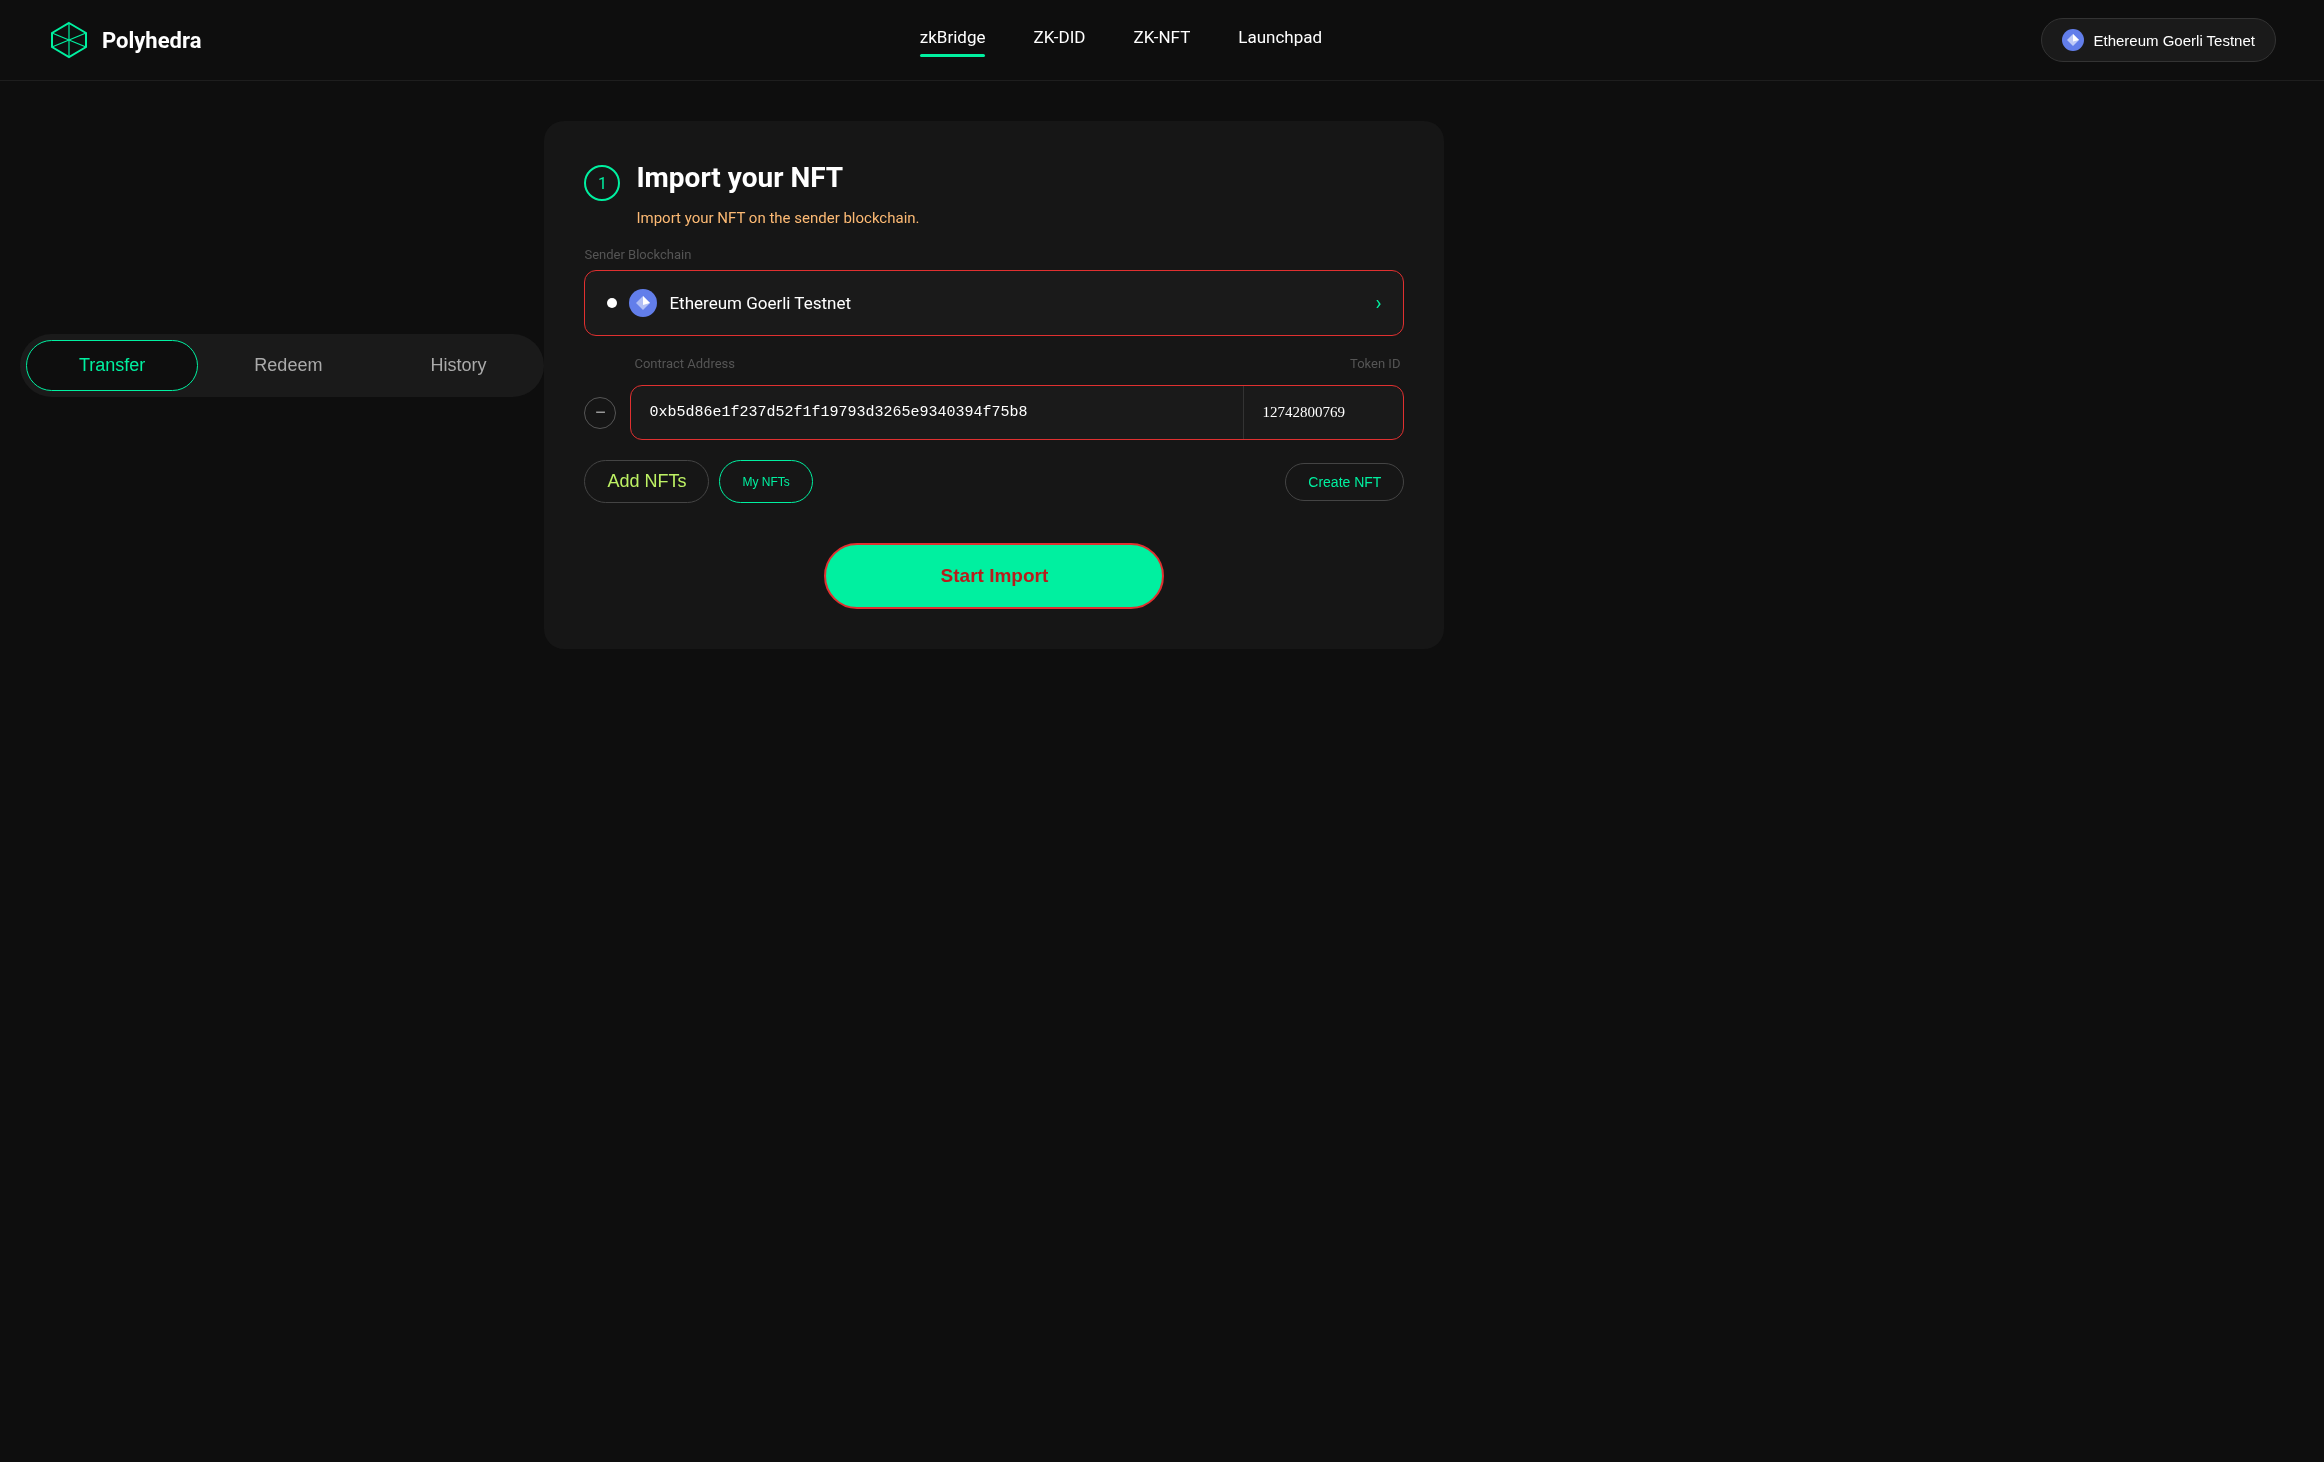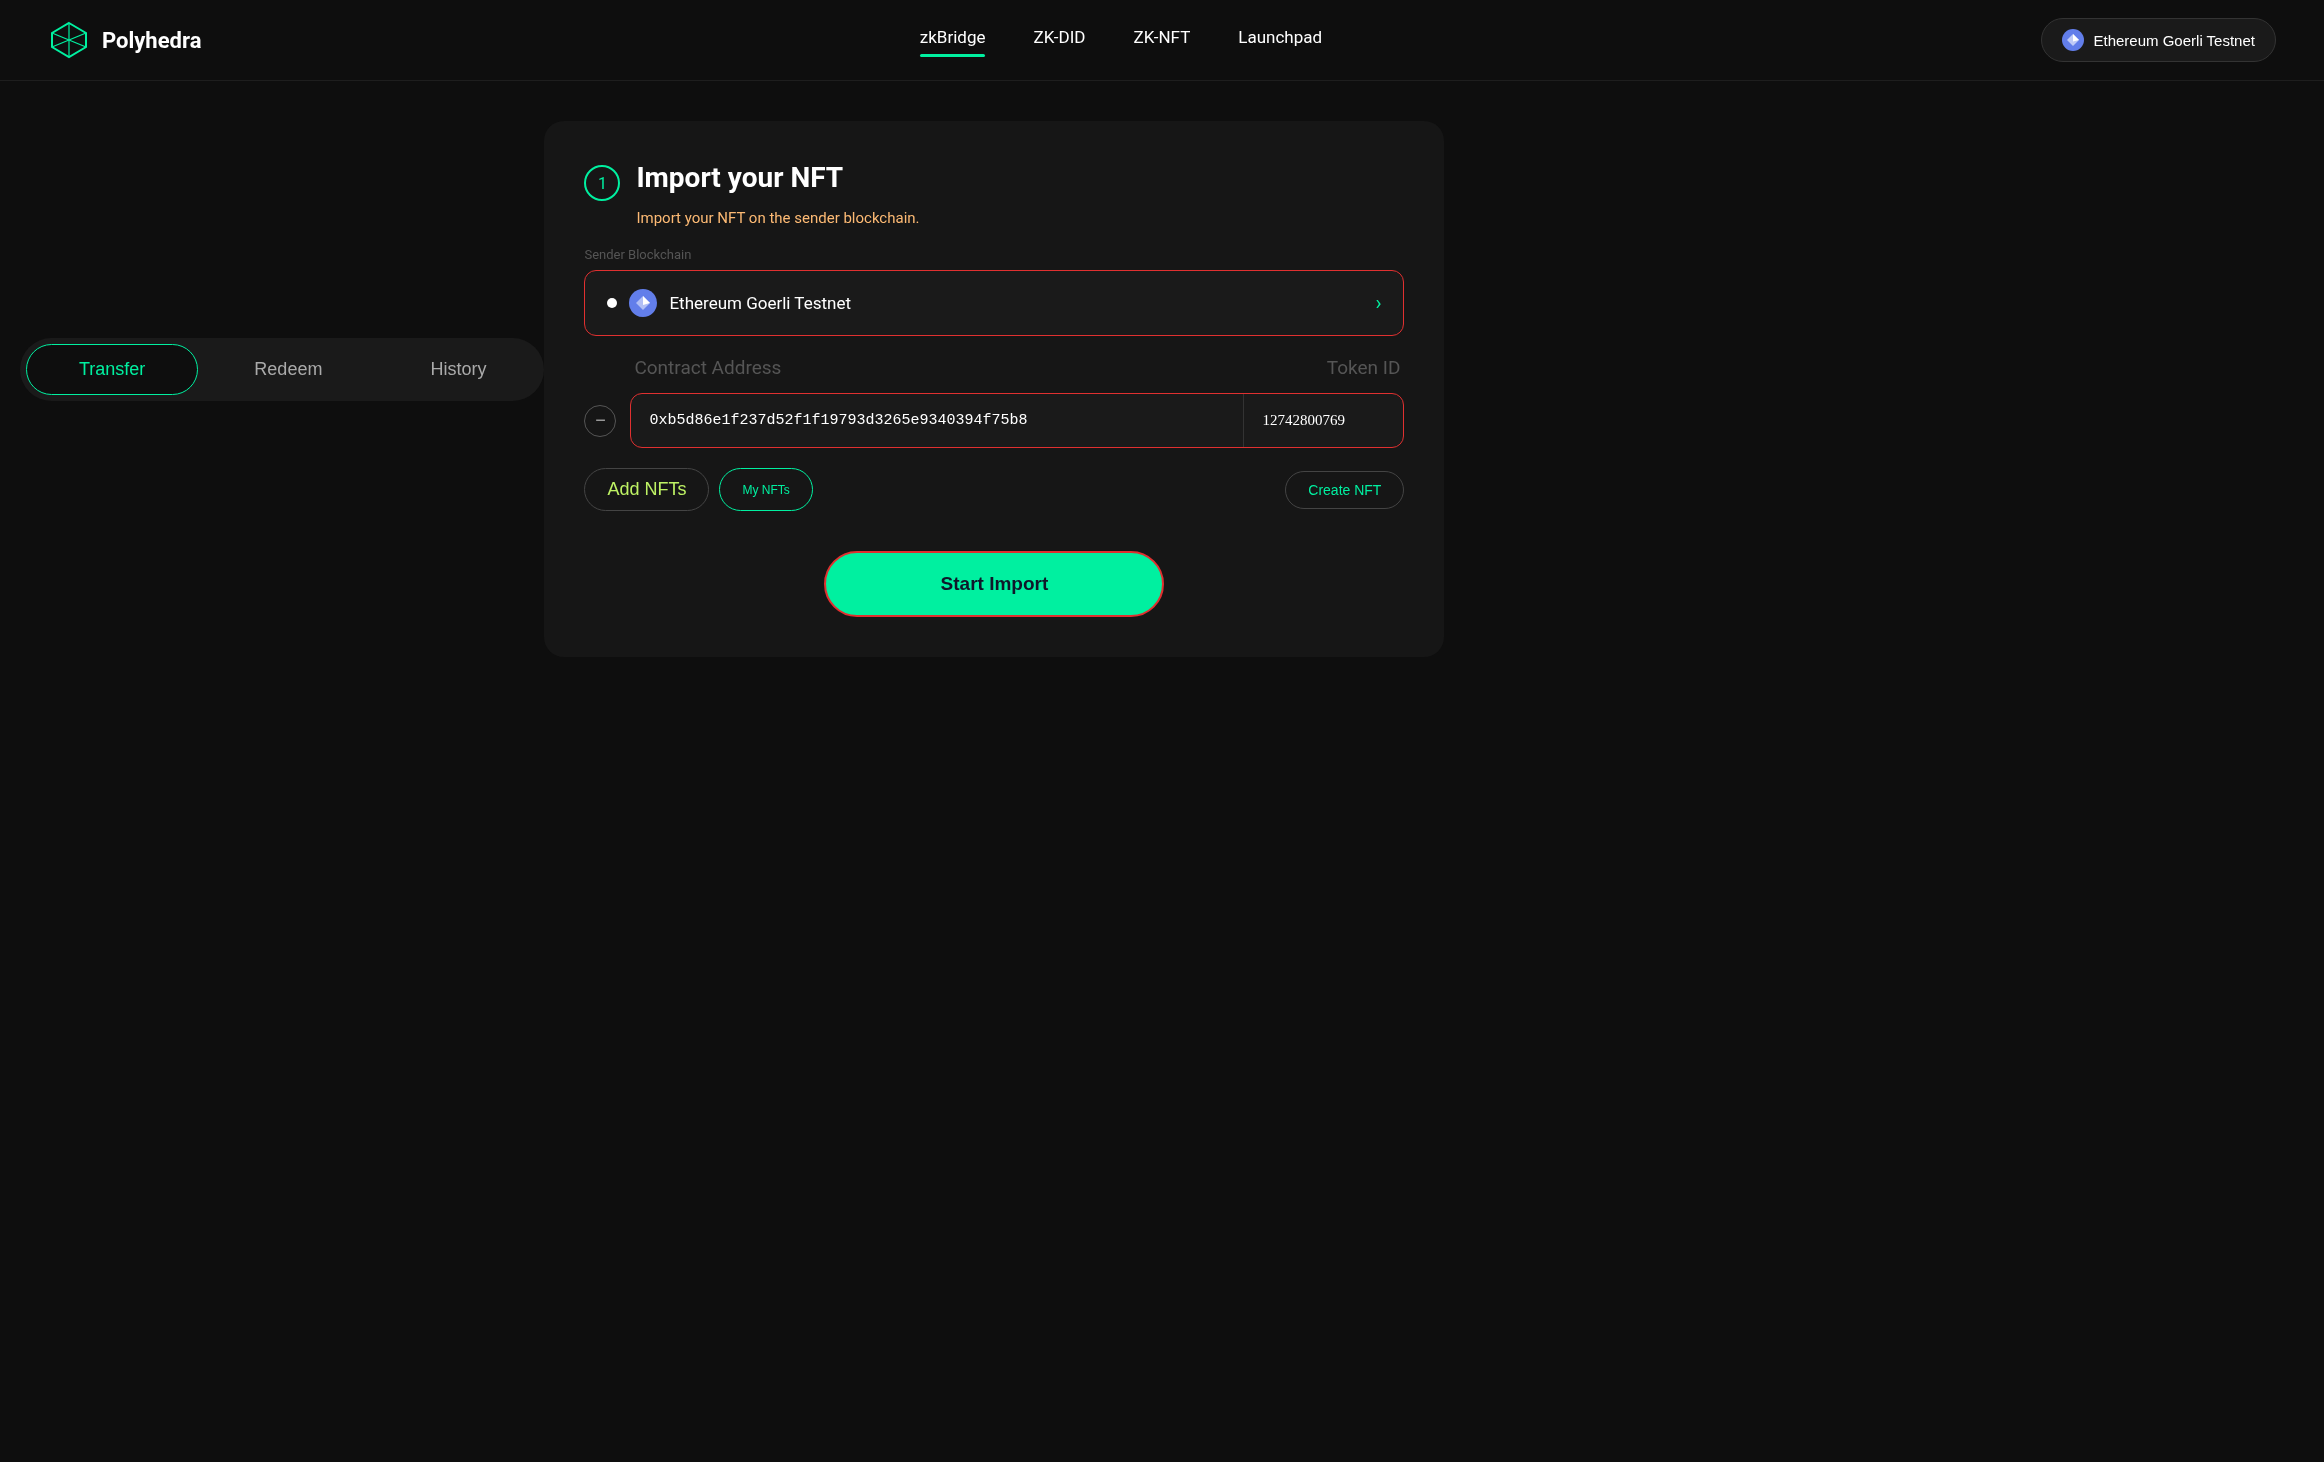--- a/index.html
+++ b/index.html
@@ -260,21 +260,21 @@
 
     
     .sub-labels {
       display: flex;
       justify-content: space-between;
       margin-bottom: 14px;
       margin-left: 46px;
       padding: 0 4px;
     }
     .sub-label {
-      font-size: 19px;
+      font-size: 13px;
       color: #555;
     }
 
     
     .action-row {
       display: flex;
       align-items: center;
       justify-content: space-between;
       margin-top: 6px;
     }
@@ -311,21 +311,21 @@
     }
 
     
     .import-btn-wrap {
       display: flex;
       justify-content: center;
       margin-top: 40px;
     }
     .start-import-btn {
       background: #00f0a0;
-      color: #0f172a;
+      color: #b91c1c;
       font-size: 19px;
       font-weight: 700;
       padding: 20px 80px;
       border-radius: 50px;
       border: 2.5px solid #e03030;
       cursor: pointer;
       min-width: 340px;
     }
   </style>
 </head>

